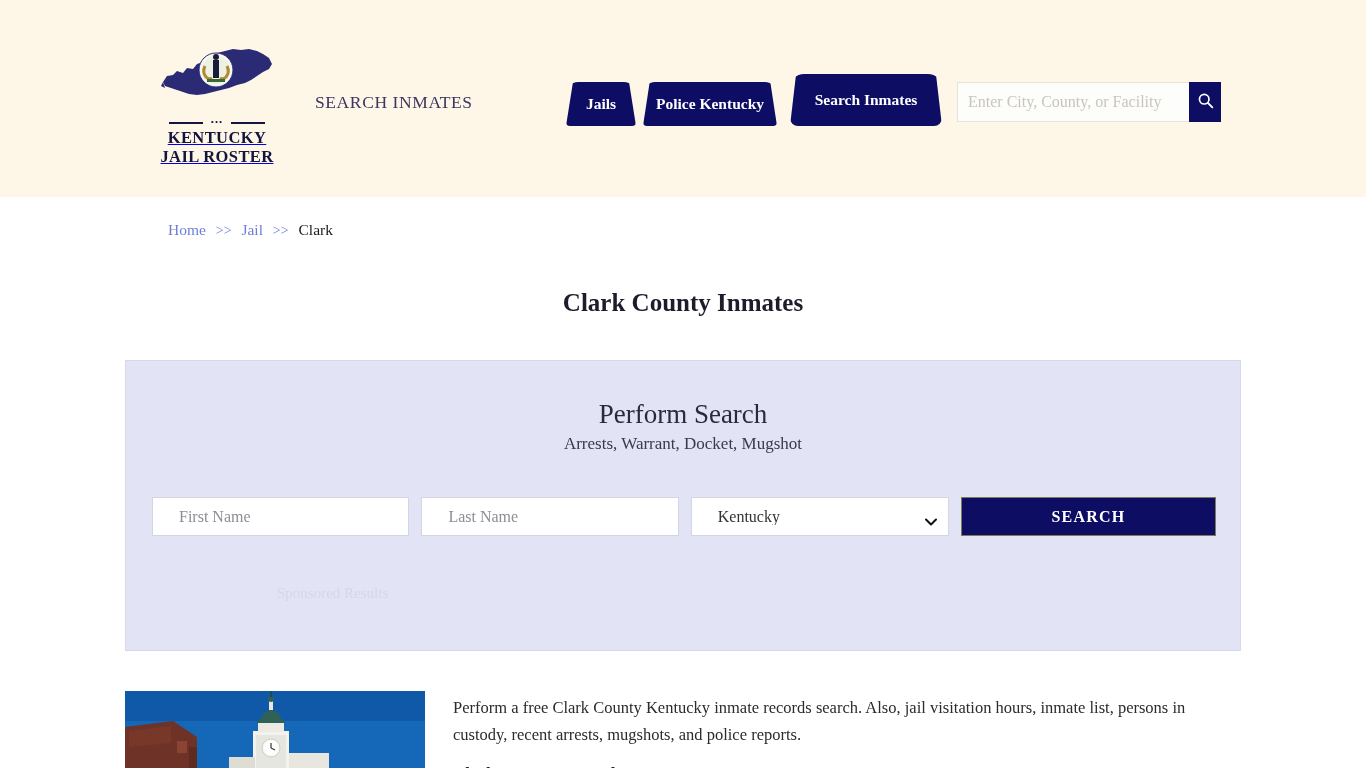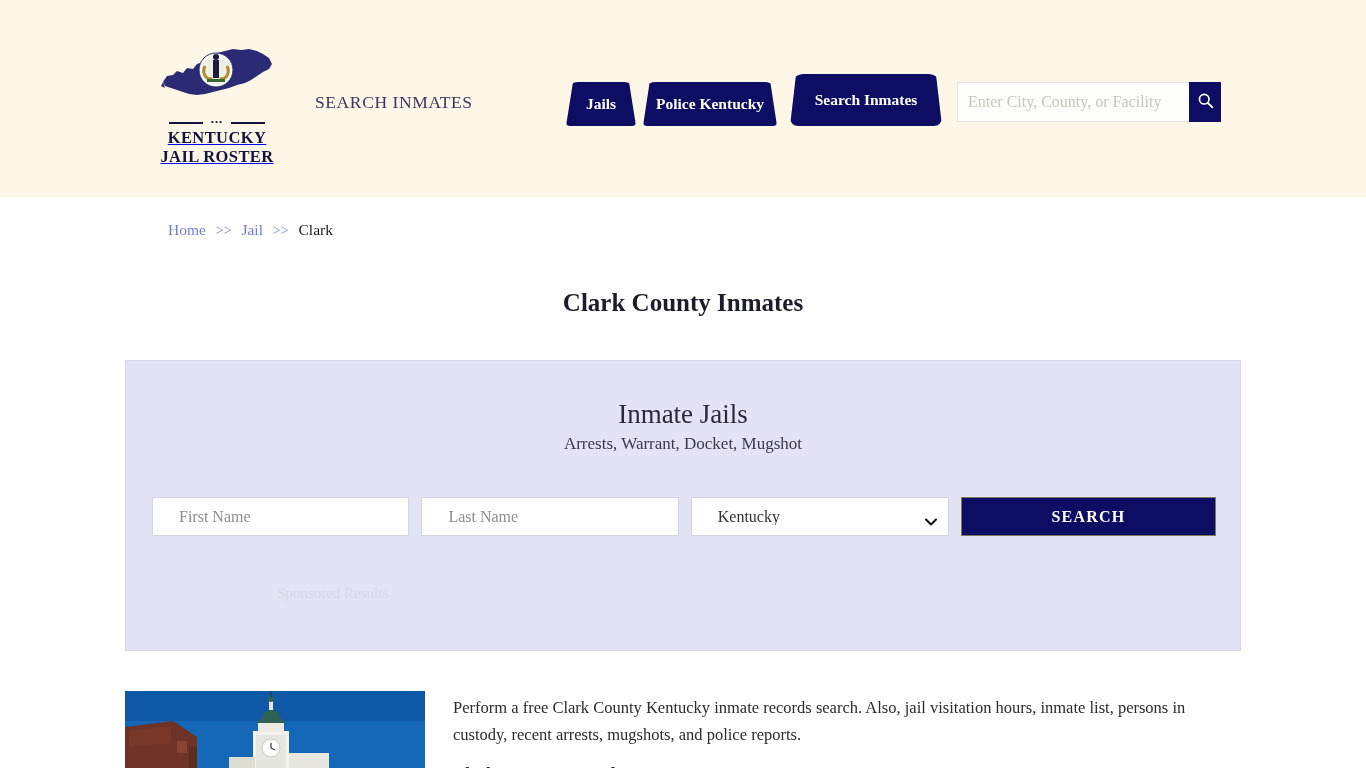--- a/index.html
+++ b/index.html
@@ -382,21 +382,21 @@
   <a href="#">Home</a>
   <span class="sep">&gt;&gt;</span>
   <a href="#">Jail</a>
   <span class="sep">&gt;&gt;</span>
   <span class="current">Clark</span>
 </div>
 
 <h1 class="page-title">Clark County Inmates</h1>
 
 <div class="search-panel">
-  <div class="panel-title">Inmate Jails</div>
+  <div class="panel-title">Perform Search</div>
   <div class="panel-sub">Arrests, Warrant, Docket, Mugshot</div>
 
   <div class="panel-form">
     <input type="text" class="fld first" placeholder="First Name" style="">
     <input type="text" class="fld last" placeholder="Last Name" style="">
     <div class="state-select-wrap">
       <select class="fld state">
         <option>Kentucky</option>
       </select>
       <span class="select-caret">

